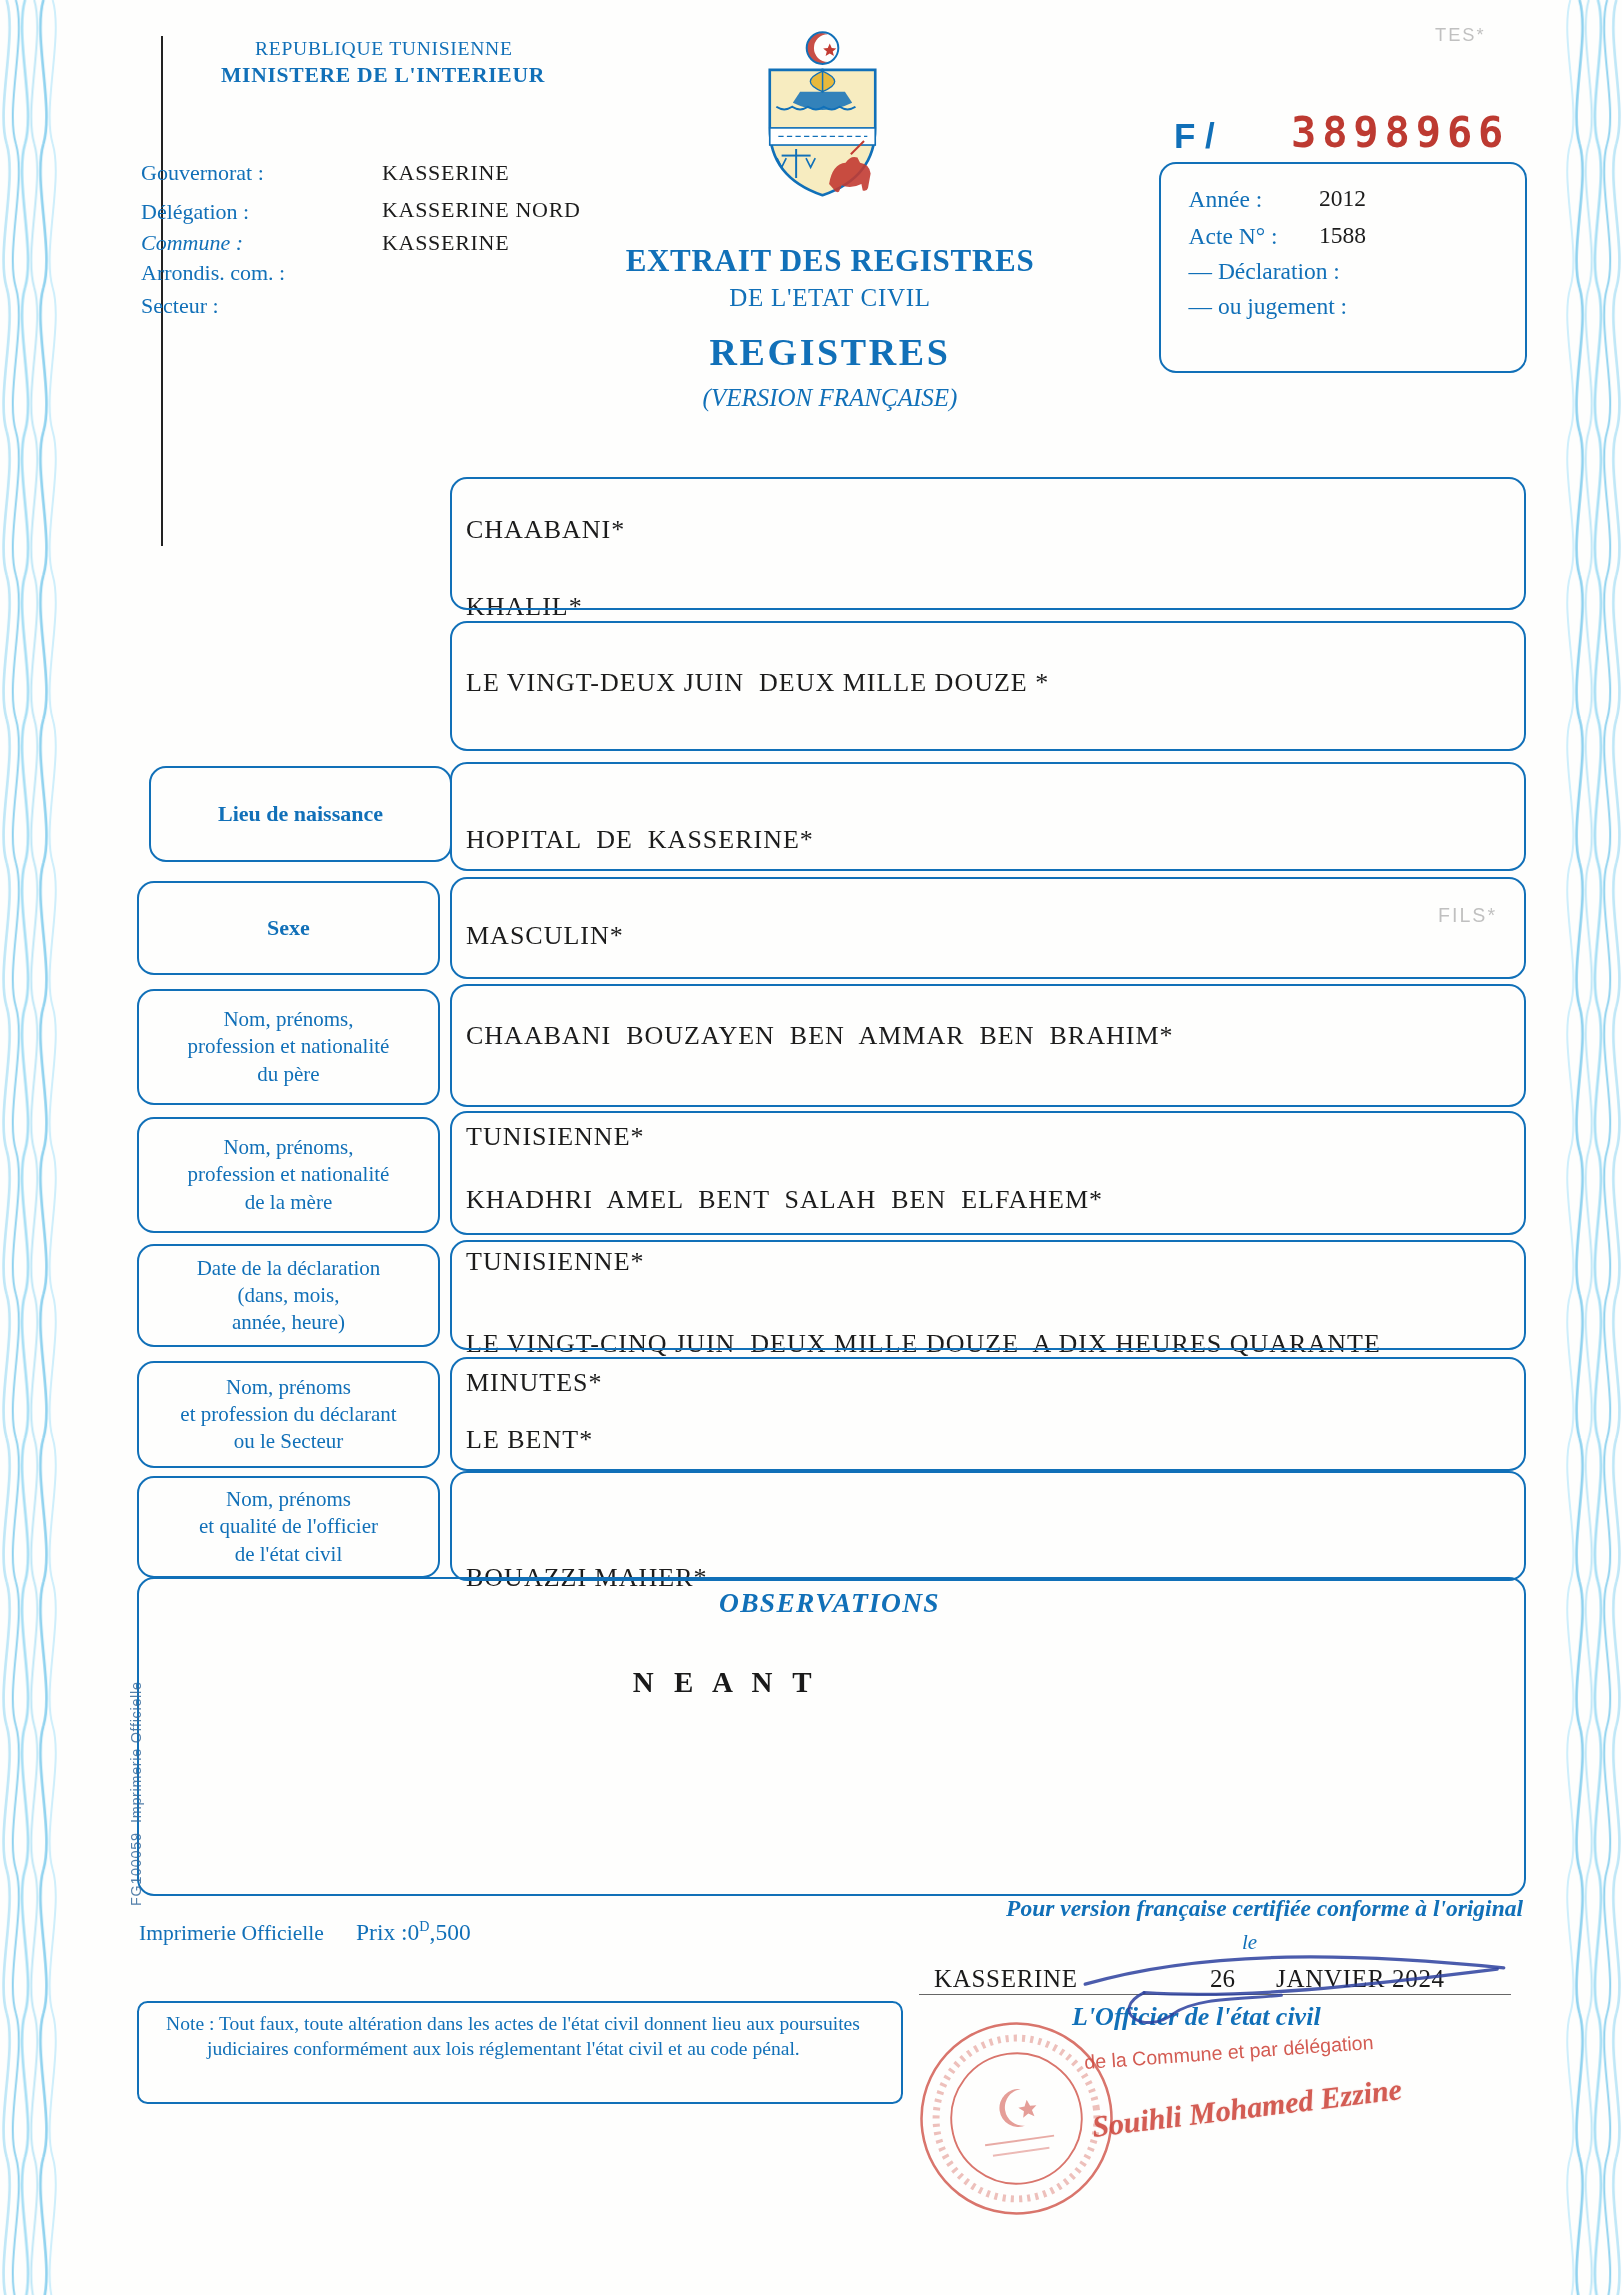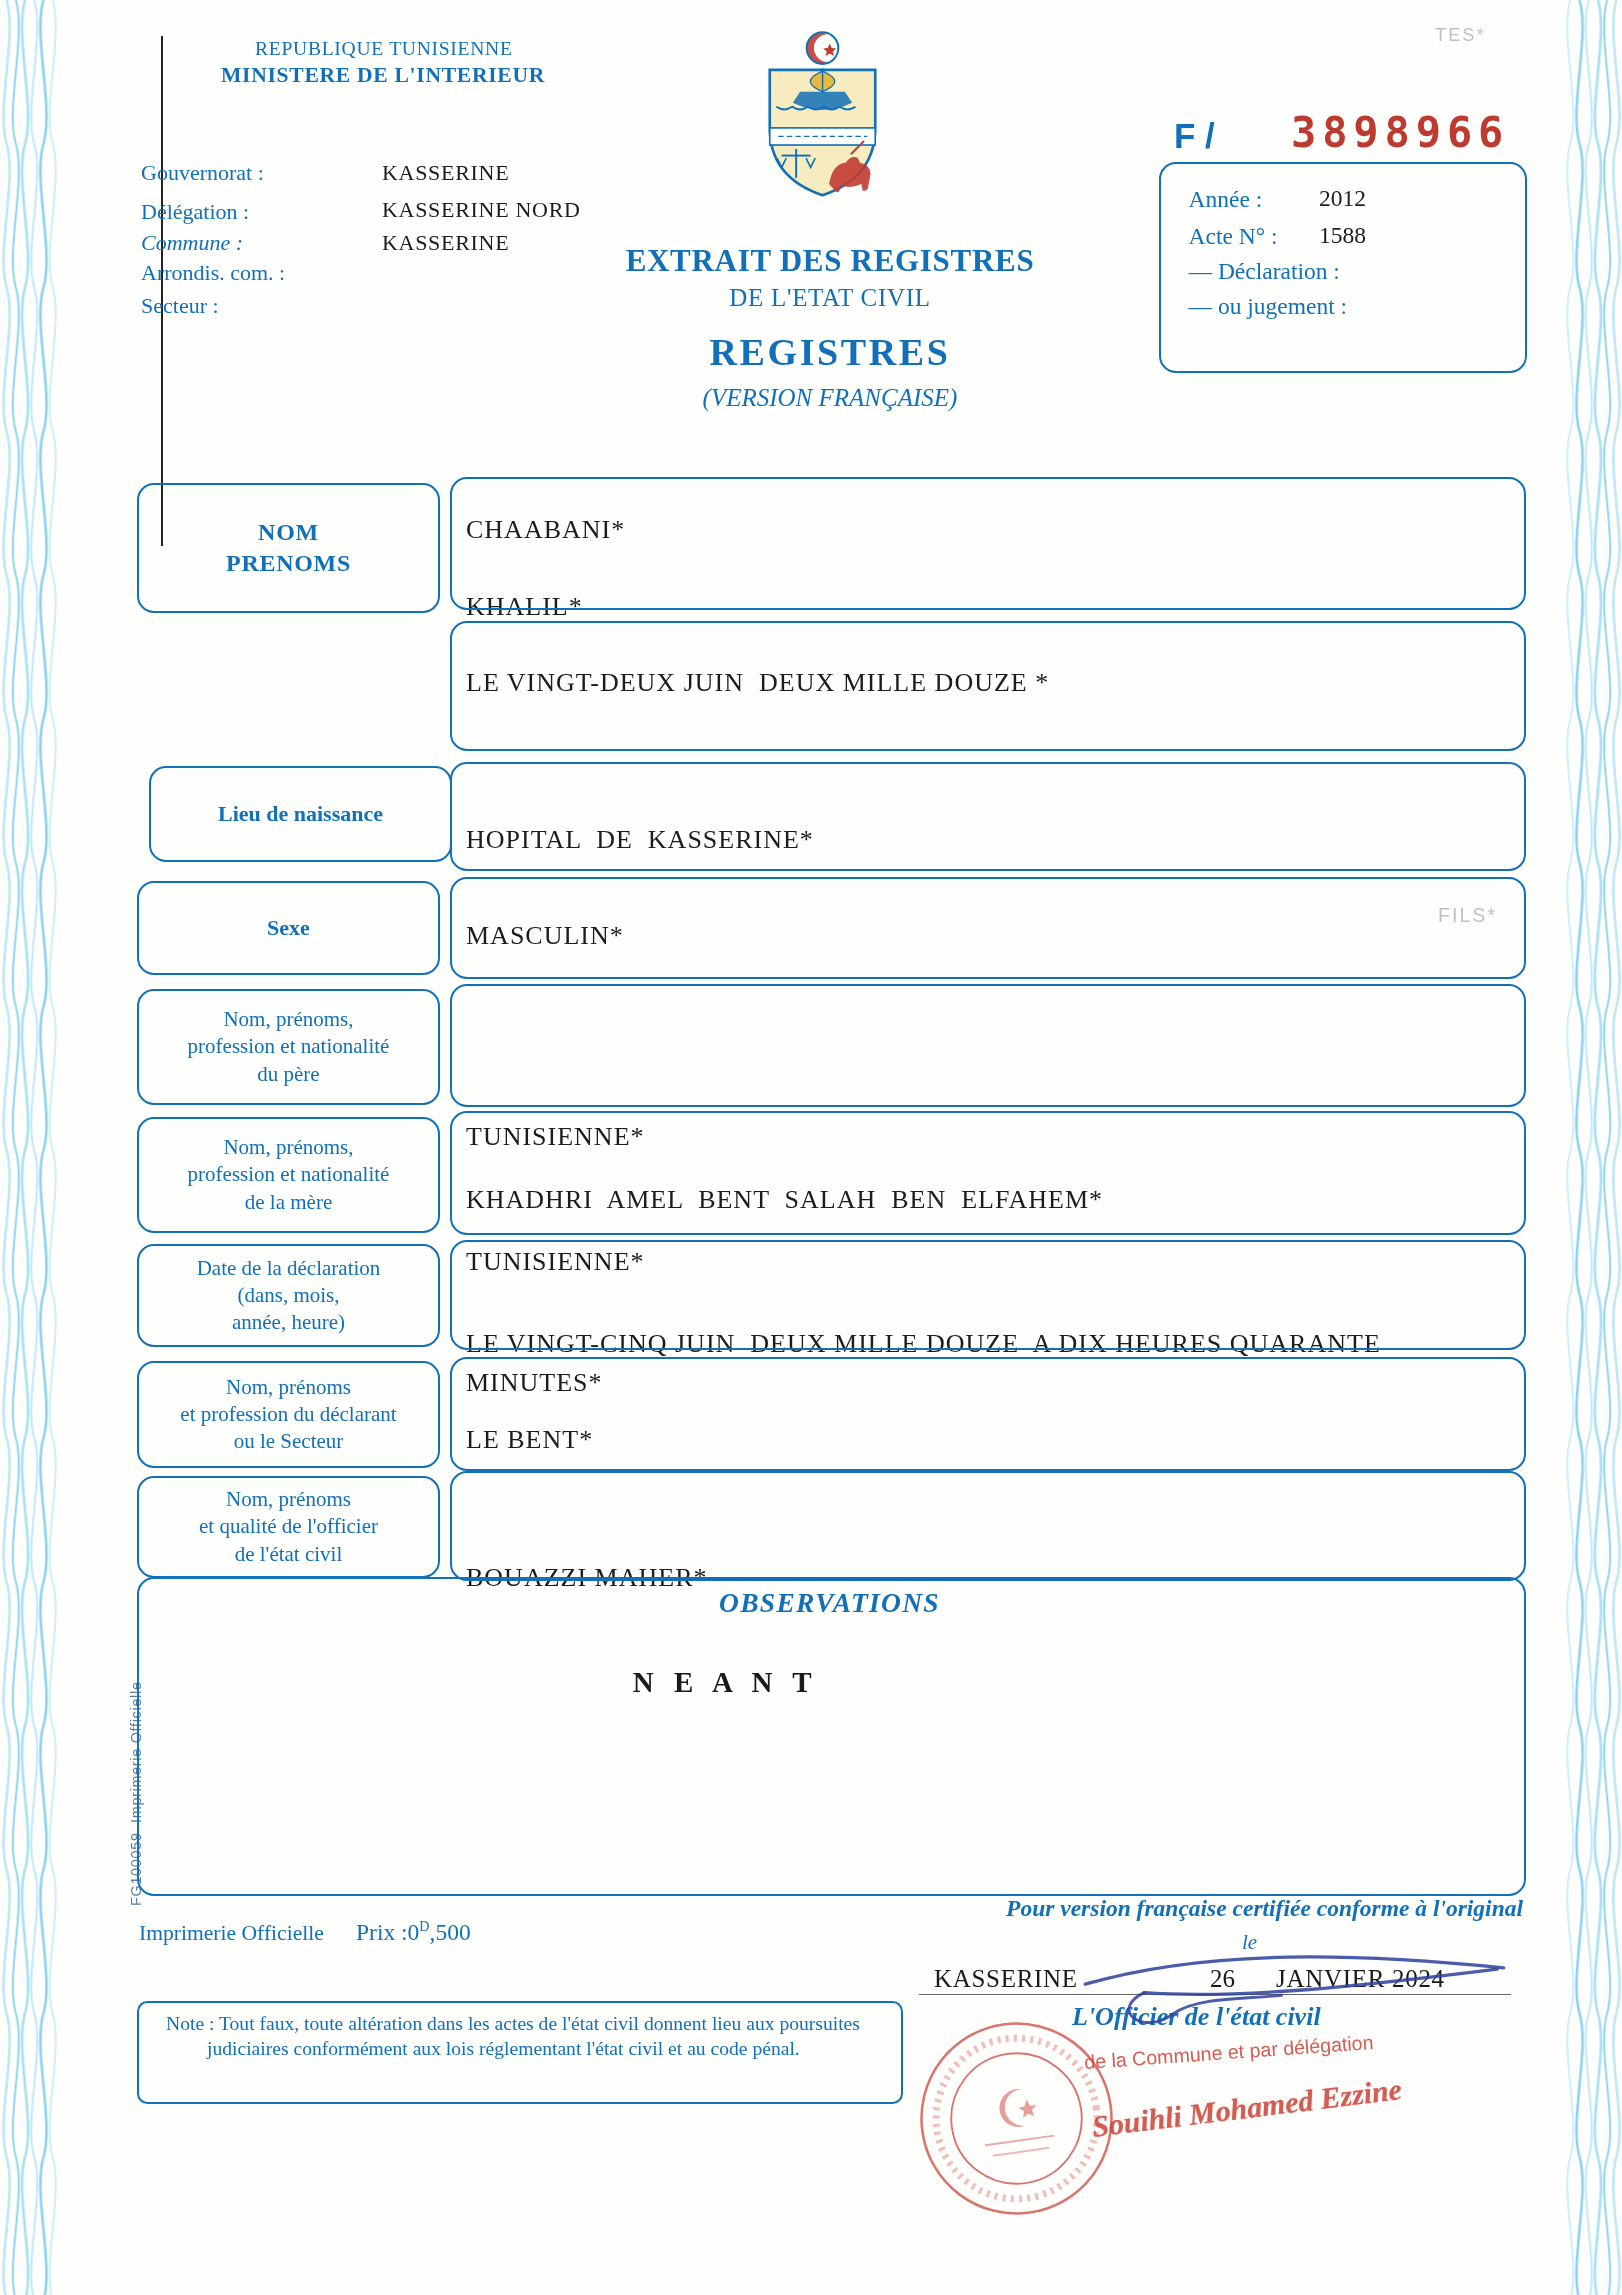--- a/index.html
+++ b/index.html
@@ -123,32 +123,29 @@
     <div class="acteline" style="left:27.5px;top:94px;">— Déclaration :</div>
     <div class="acteline" style="left:27.5px;top:129px;">— ou jugement :</div>
   </div>
 
   <div class="val" style="left:466px;top:515px;">CHAABANI*</div>
   <div class="val" style="left:466px;top:592px;">KHALIL*</div>
   <div class="val" style="left:466px;top:668px;">LE VINGT-DEUX JUIN  DEUX MILLE DOUZE *</div>
   <div class="val" style="left:466px;top:825px;">HOPITAL  DE  KASSERINE*</div>
   <div class="val" style="left:466px;top:921px;">MASCULIN*</div>
   <div class="ghost" style="left:1438px;top:904px;font-size:19.6px;">FILS*</div>
+  <div class="val" style="left:466px;top:1021px;">CHAABANI  BOUZAYEN  BEN  AMMAR  BEN  BRAHIM*</div>
   <div class="val" style="left:466px;top:1122px;">TUNISIENNE*</div>
   <div class="val" style="left:466px;top:1185px;">KHADHRI  AMEL  BENT  SALAH  BEN  ELFAHEM*</div>
   <div class="val" style="left:466px;top:1247px;">TUNISIENNE*</div>
   <div class="val" style="left:466px;top:1329px;">LE VINGT-CINQ JUIN  DEUX MILLE DOUZE  A DIX HEURES QUARANTE</div>
   <div class="val" style="left:466px;top:1368px;">MINUTES*</div>
   <div class="val" style="left:466px;top:1425px;">LE BENT*</div>
   <div class="val" style="left:466px;top:1563px;">BOUAZZI MAHER*</div>
 
-  <div class="fbox b" style="left:137px;top:483px;width:299px;height:126px;font-size:24px;letter-spacing:0.7px;">
-    <span class="lblline">NOM</span>
-    <span class="lblline">PRENOMS</span>
-  </div>
   <div class="fbox b" style="left:149px;top:766px;width:299px;height:92px;font-size:22px;">
     <span class="lblline">Lieu de naissance</span>
   </div>
   <div class="fbox b" style="left:137px;top:881px;width:299px;height:90px;font-size:22px;">
     <span class="lblline">Sexe</span>
   </div>
   <div class="fbox" style="left:137px;top:989px;width:299px;height:112px;font-size:21px;">
     <span class="lblline">Nom, prénoms,</span>
     <span class="lblline">profession et nationalité</span>
     <span class="lblline">du père</span>

